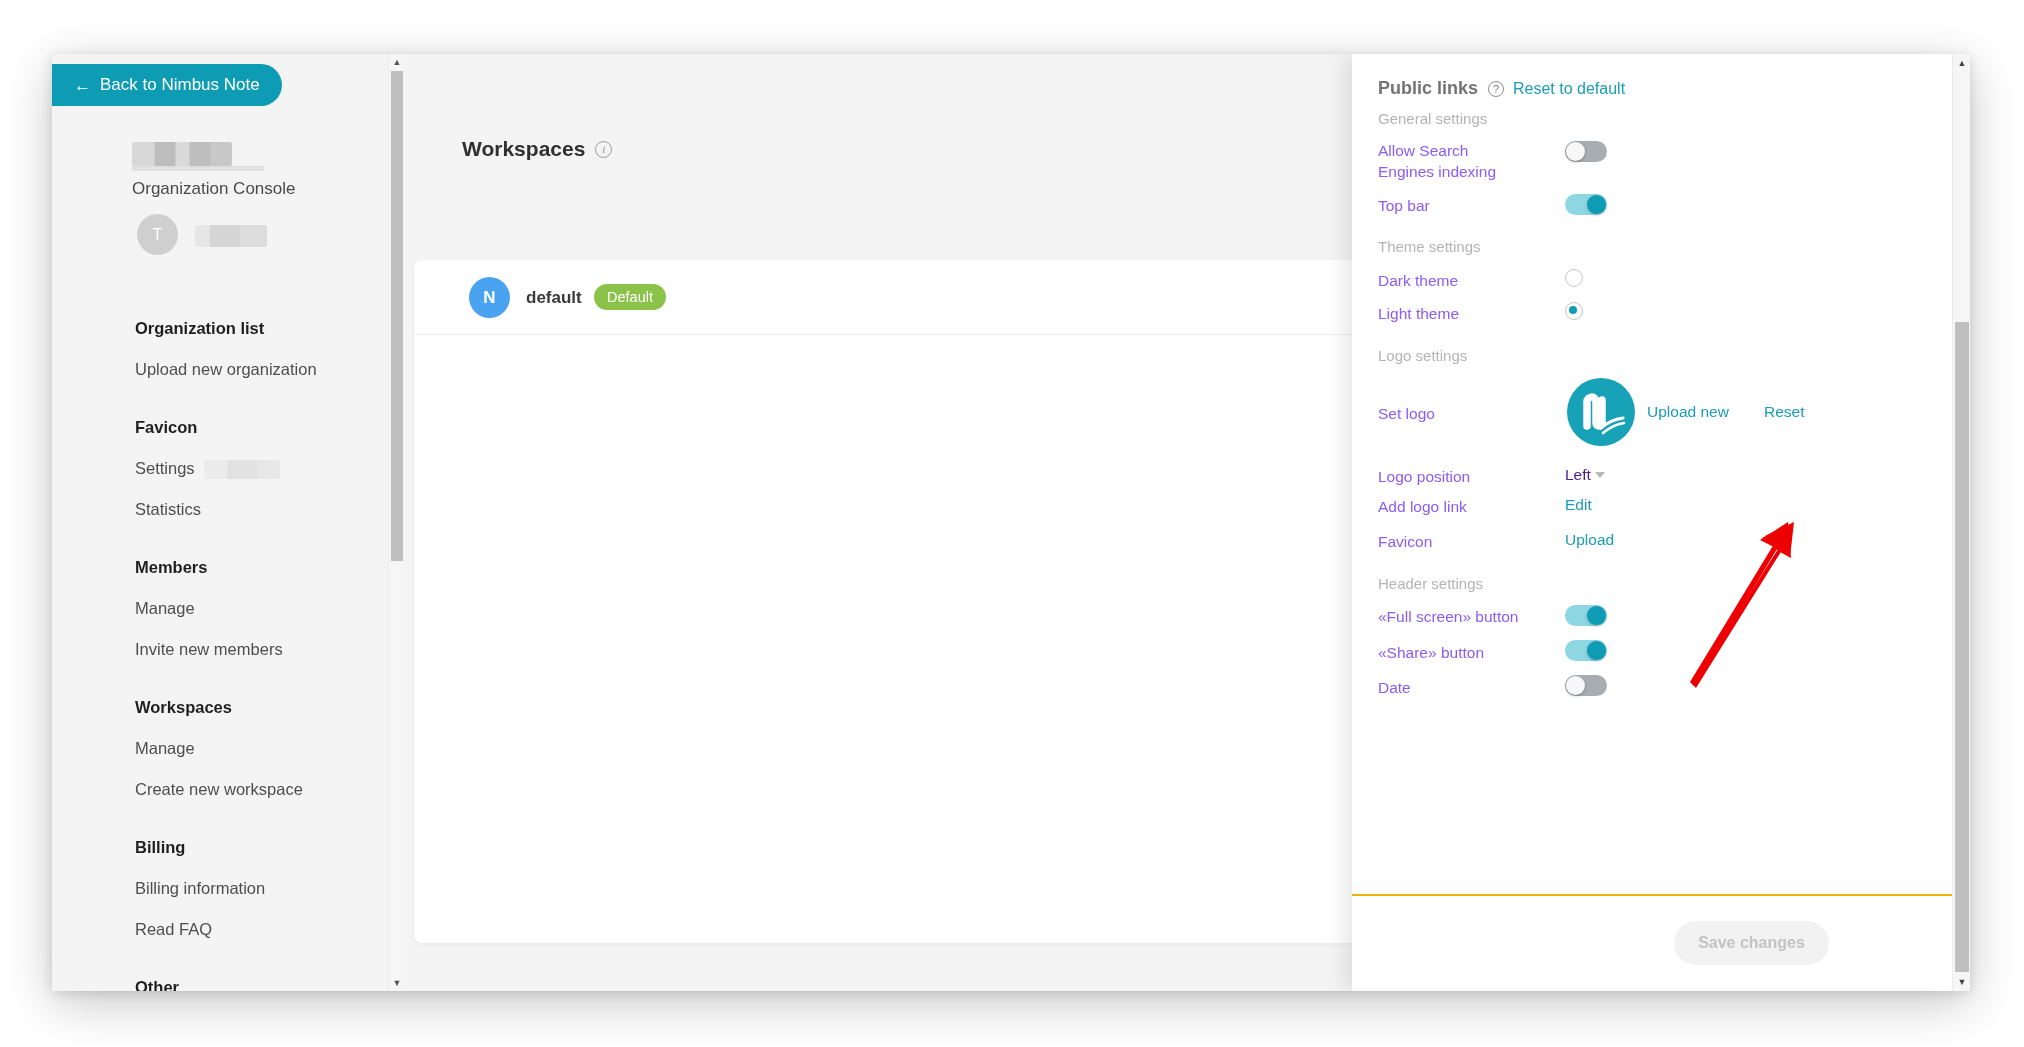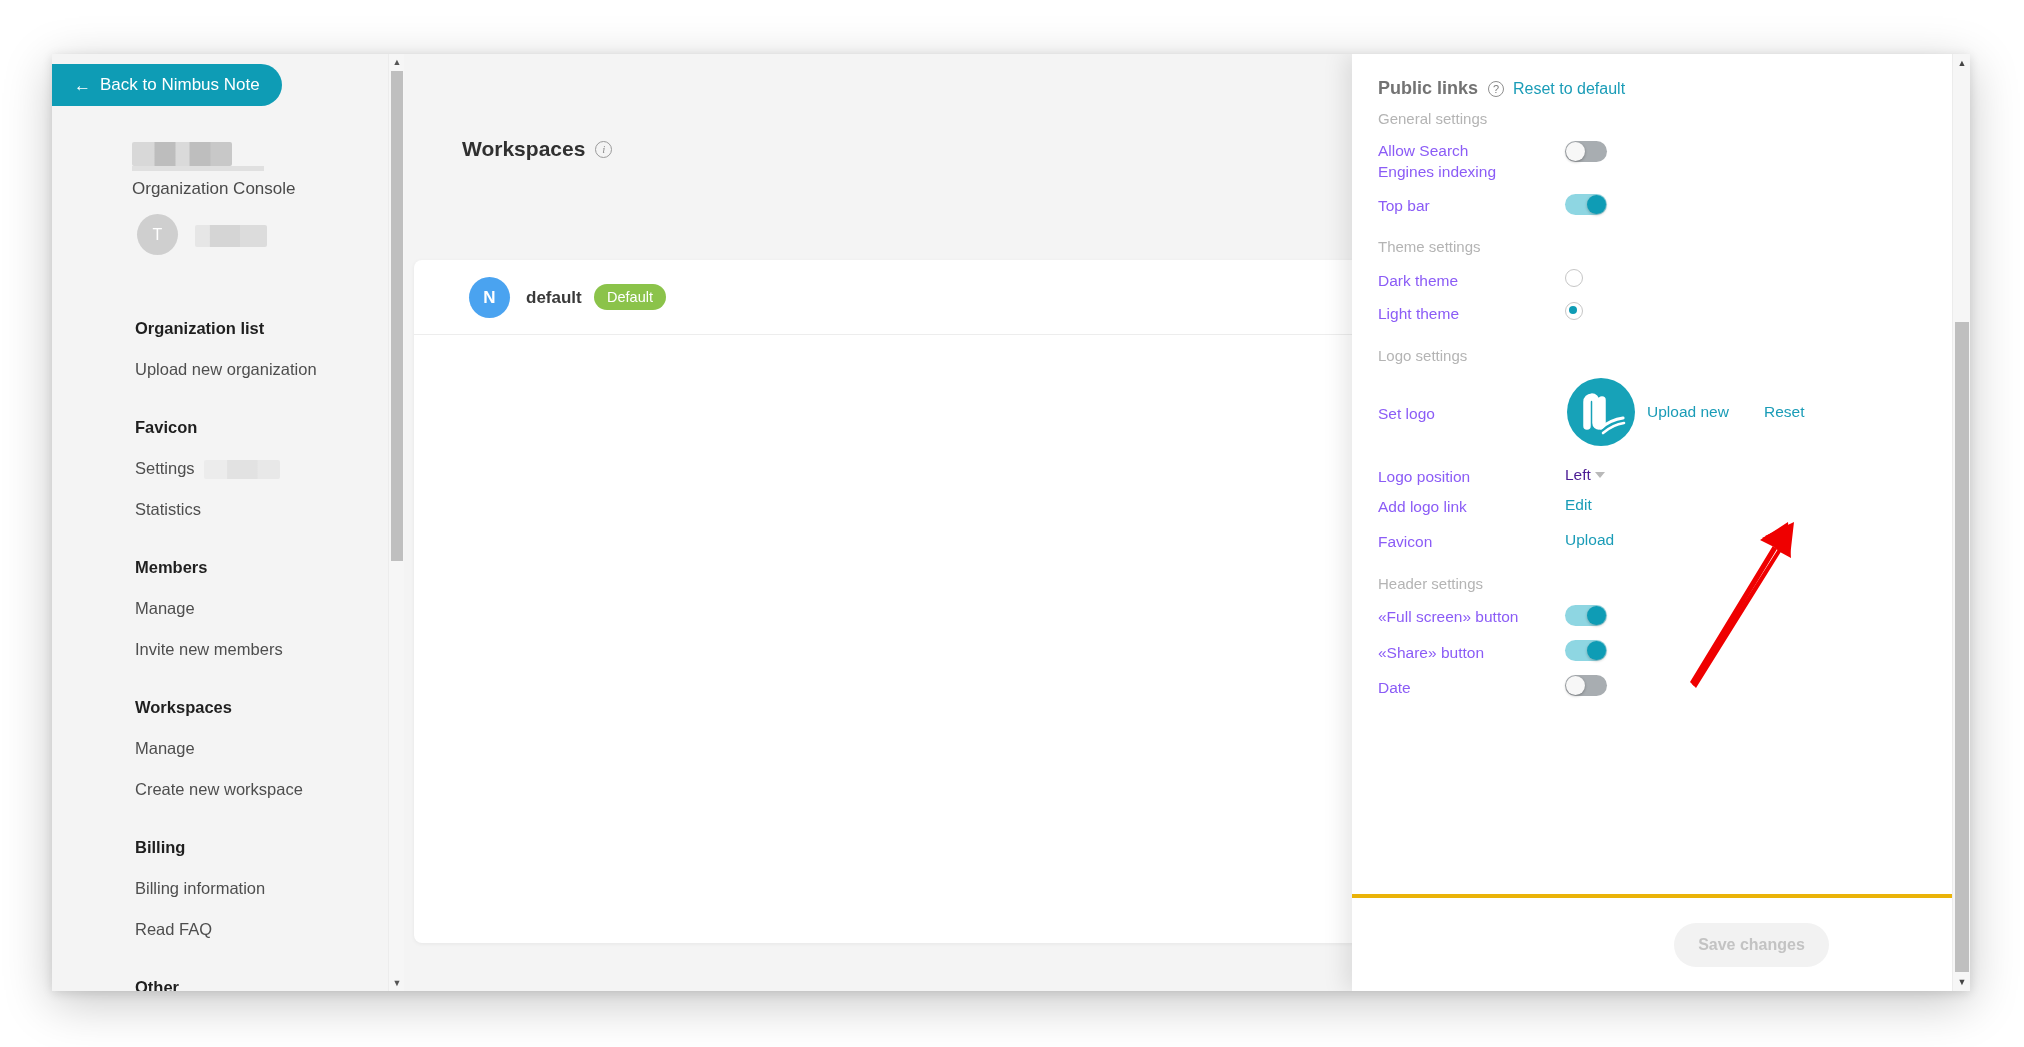--- a/index.html
+++ b/index.html
@@ -245,21 +245,21 @@
     border-left: 5px solid transparent;
     border-right: 5px solid transparent;
     border-top: 6px solid #b9b9b9;
     cursor: pointer;
   }
 
   .panel-footer {
     position: absolute; left: 0; bottom: 0;
     width: 600px; height: 97px;
     background: #ffffff;
-    border-top: 4px solid #eab308;
+    border-top: 2px solid #eab308;
   }
   .save-btn {
     position: absolute; left: 322px; top: 25px;
     width: 155px; height: 44px;
     background: #f2f2f2; color: #c3c3c3;
     border: none; border-radius: 22px;
     font-size: 16px; font-weight: bold;
     font-family: "Liberation Sans", sans-serif;
     cursor: default;
   }

